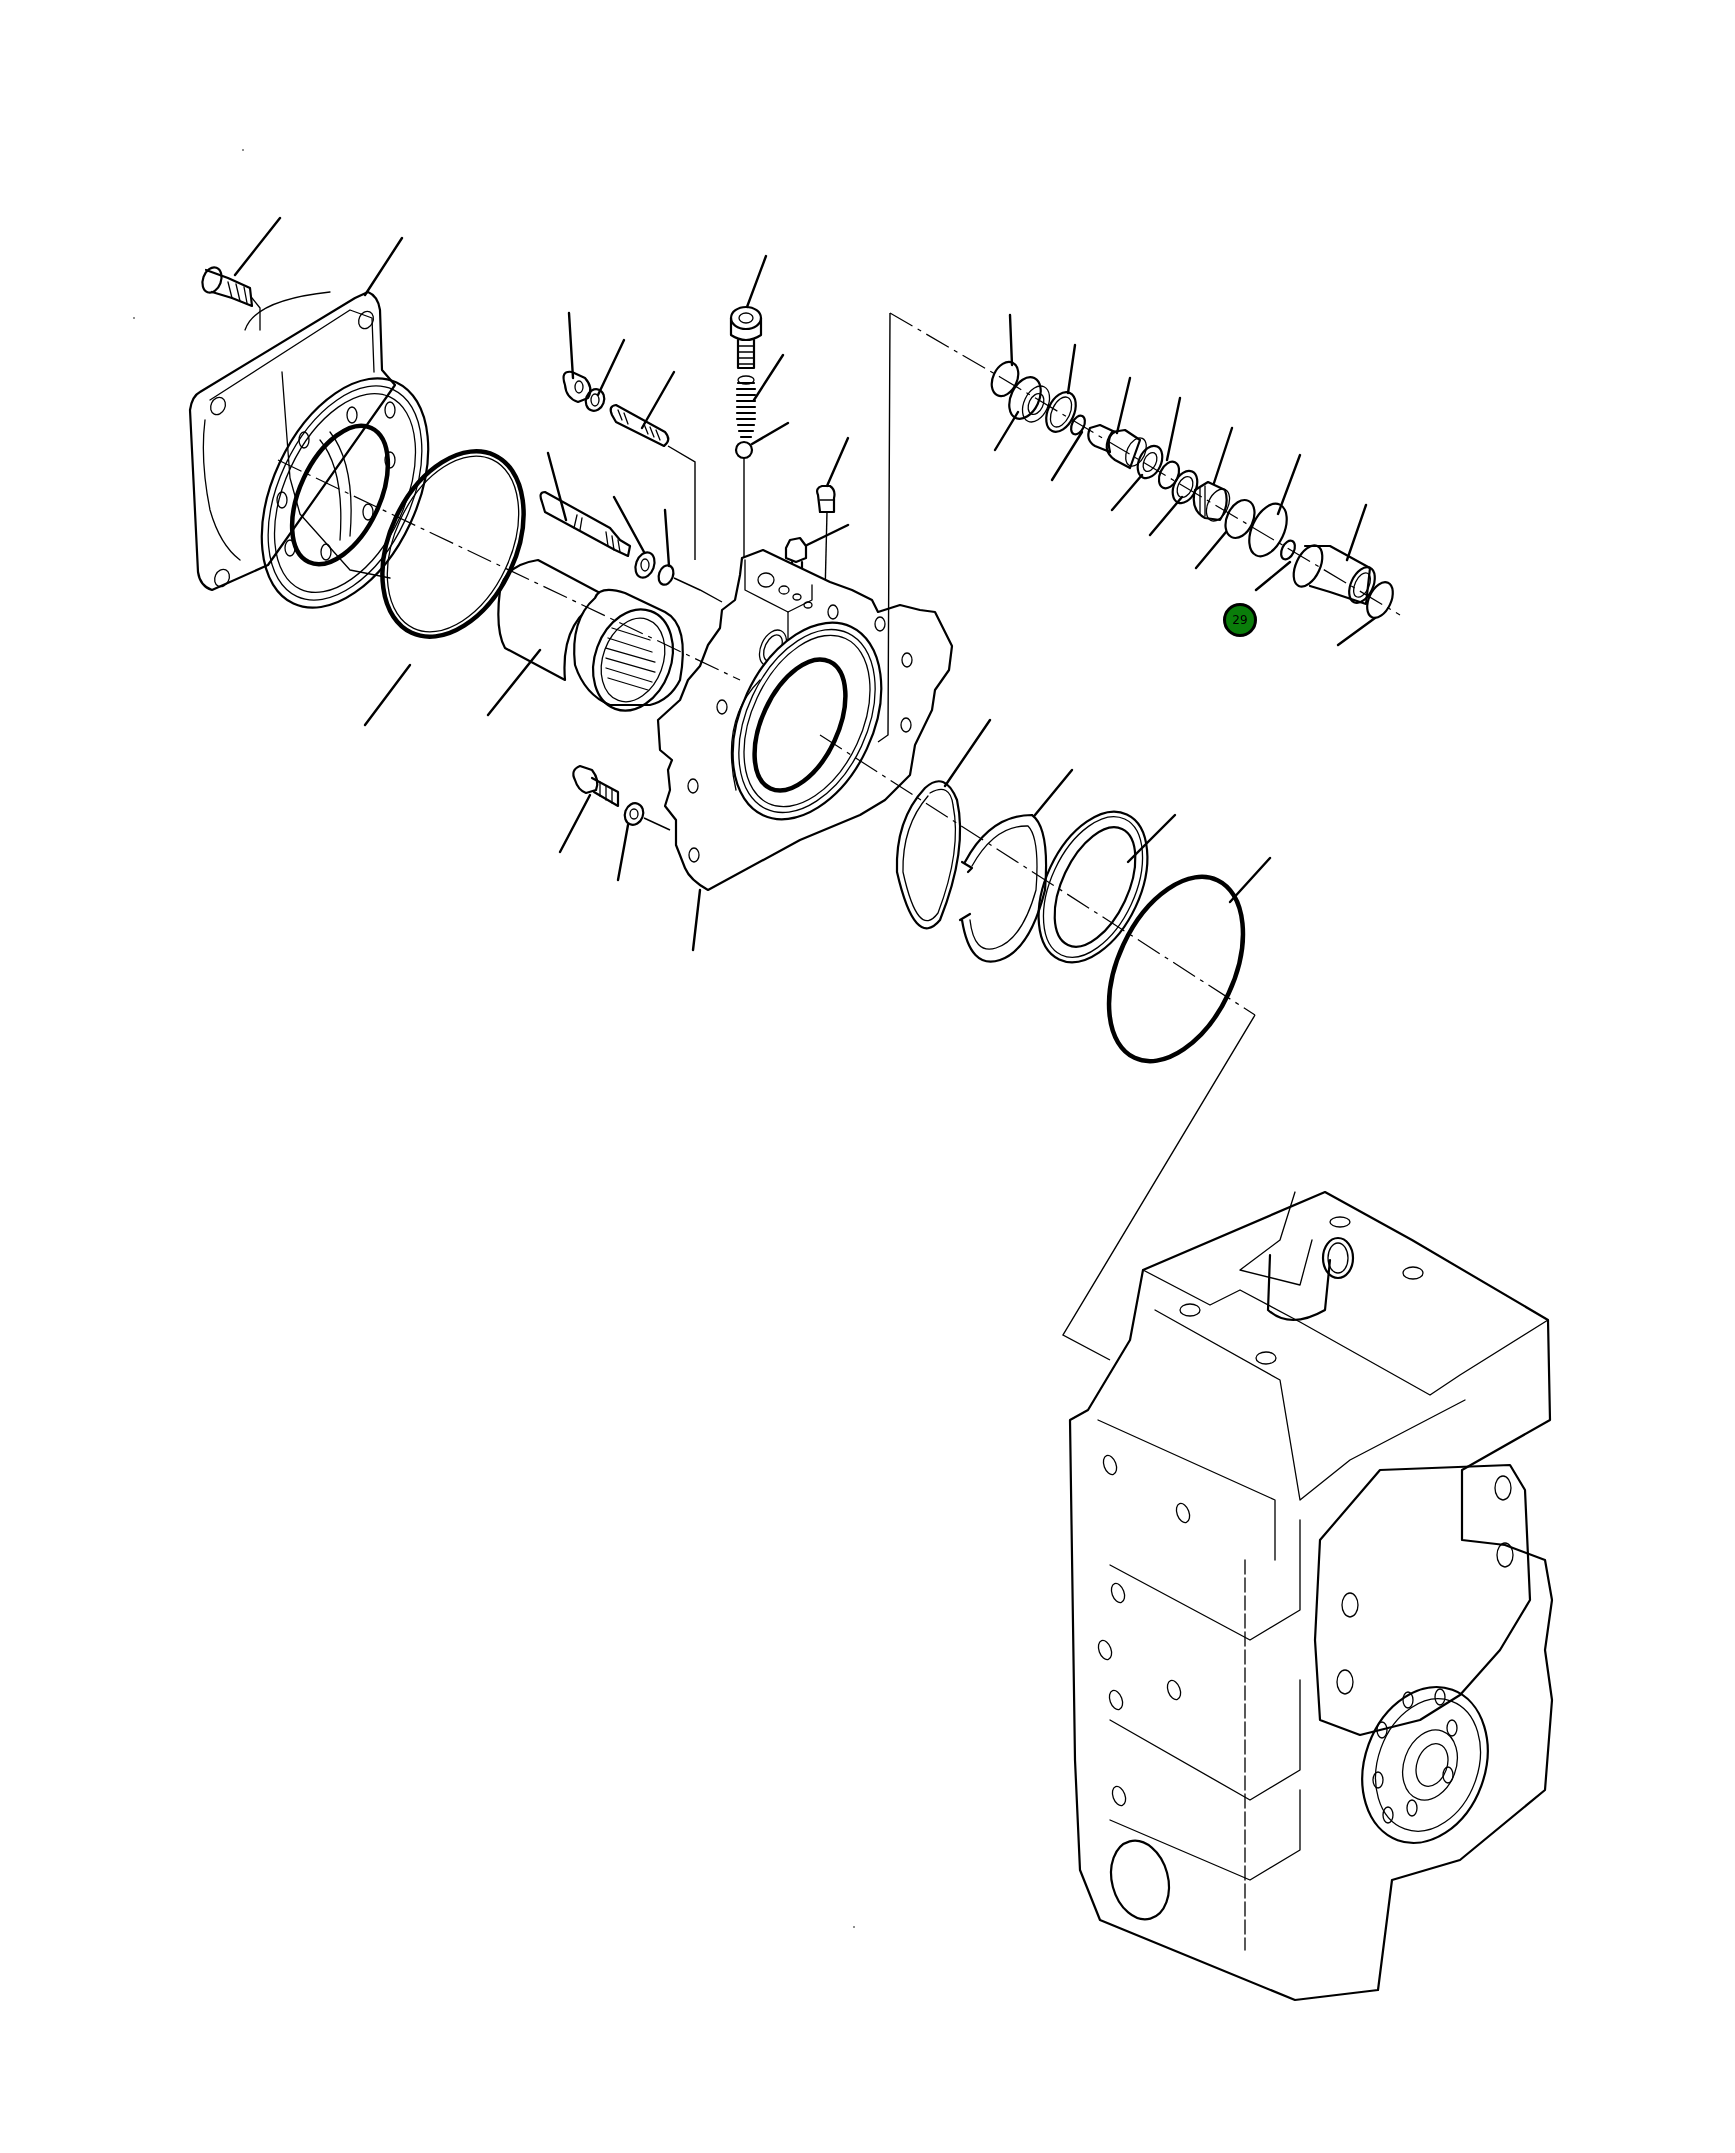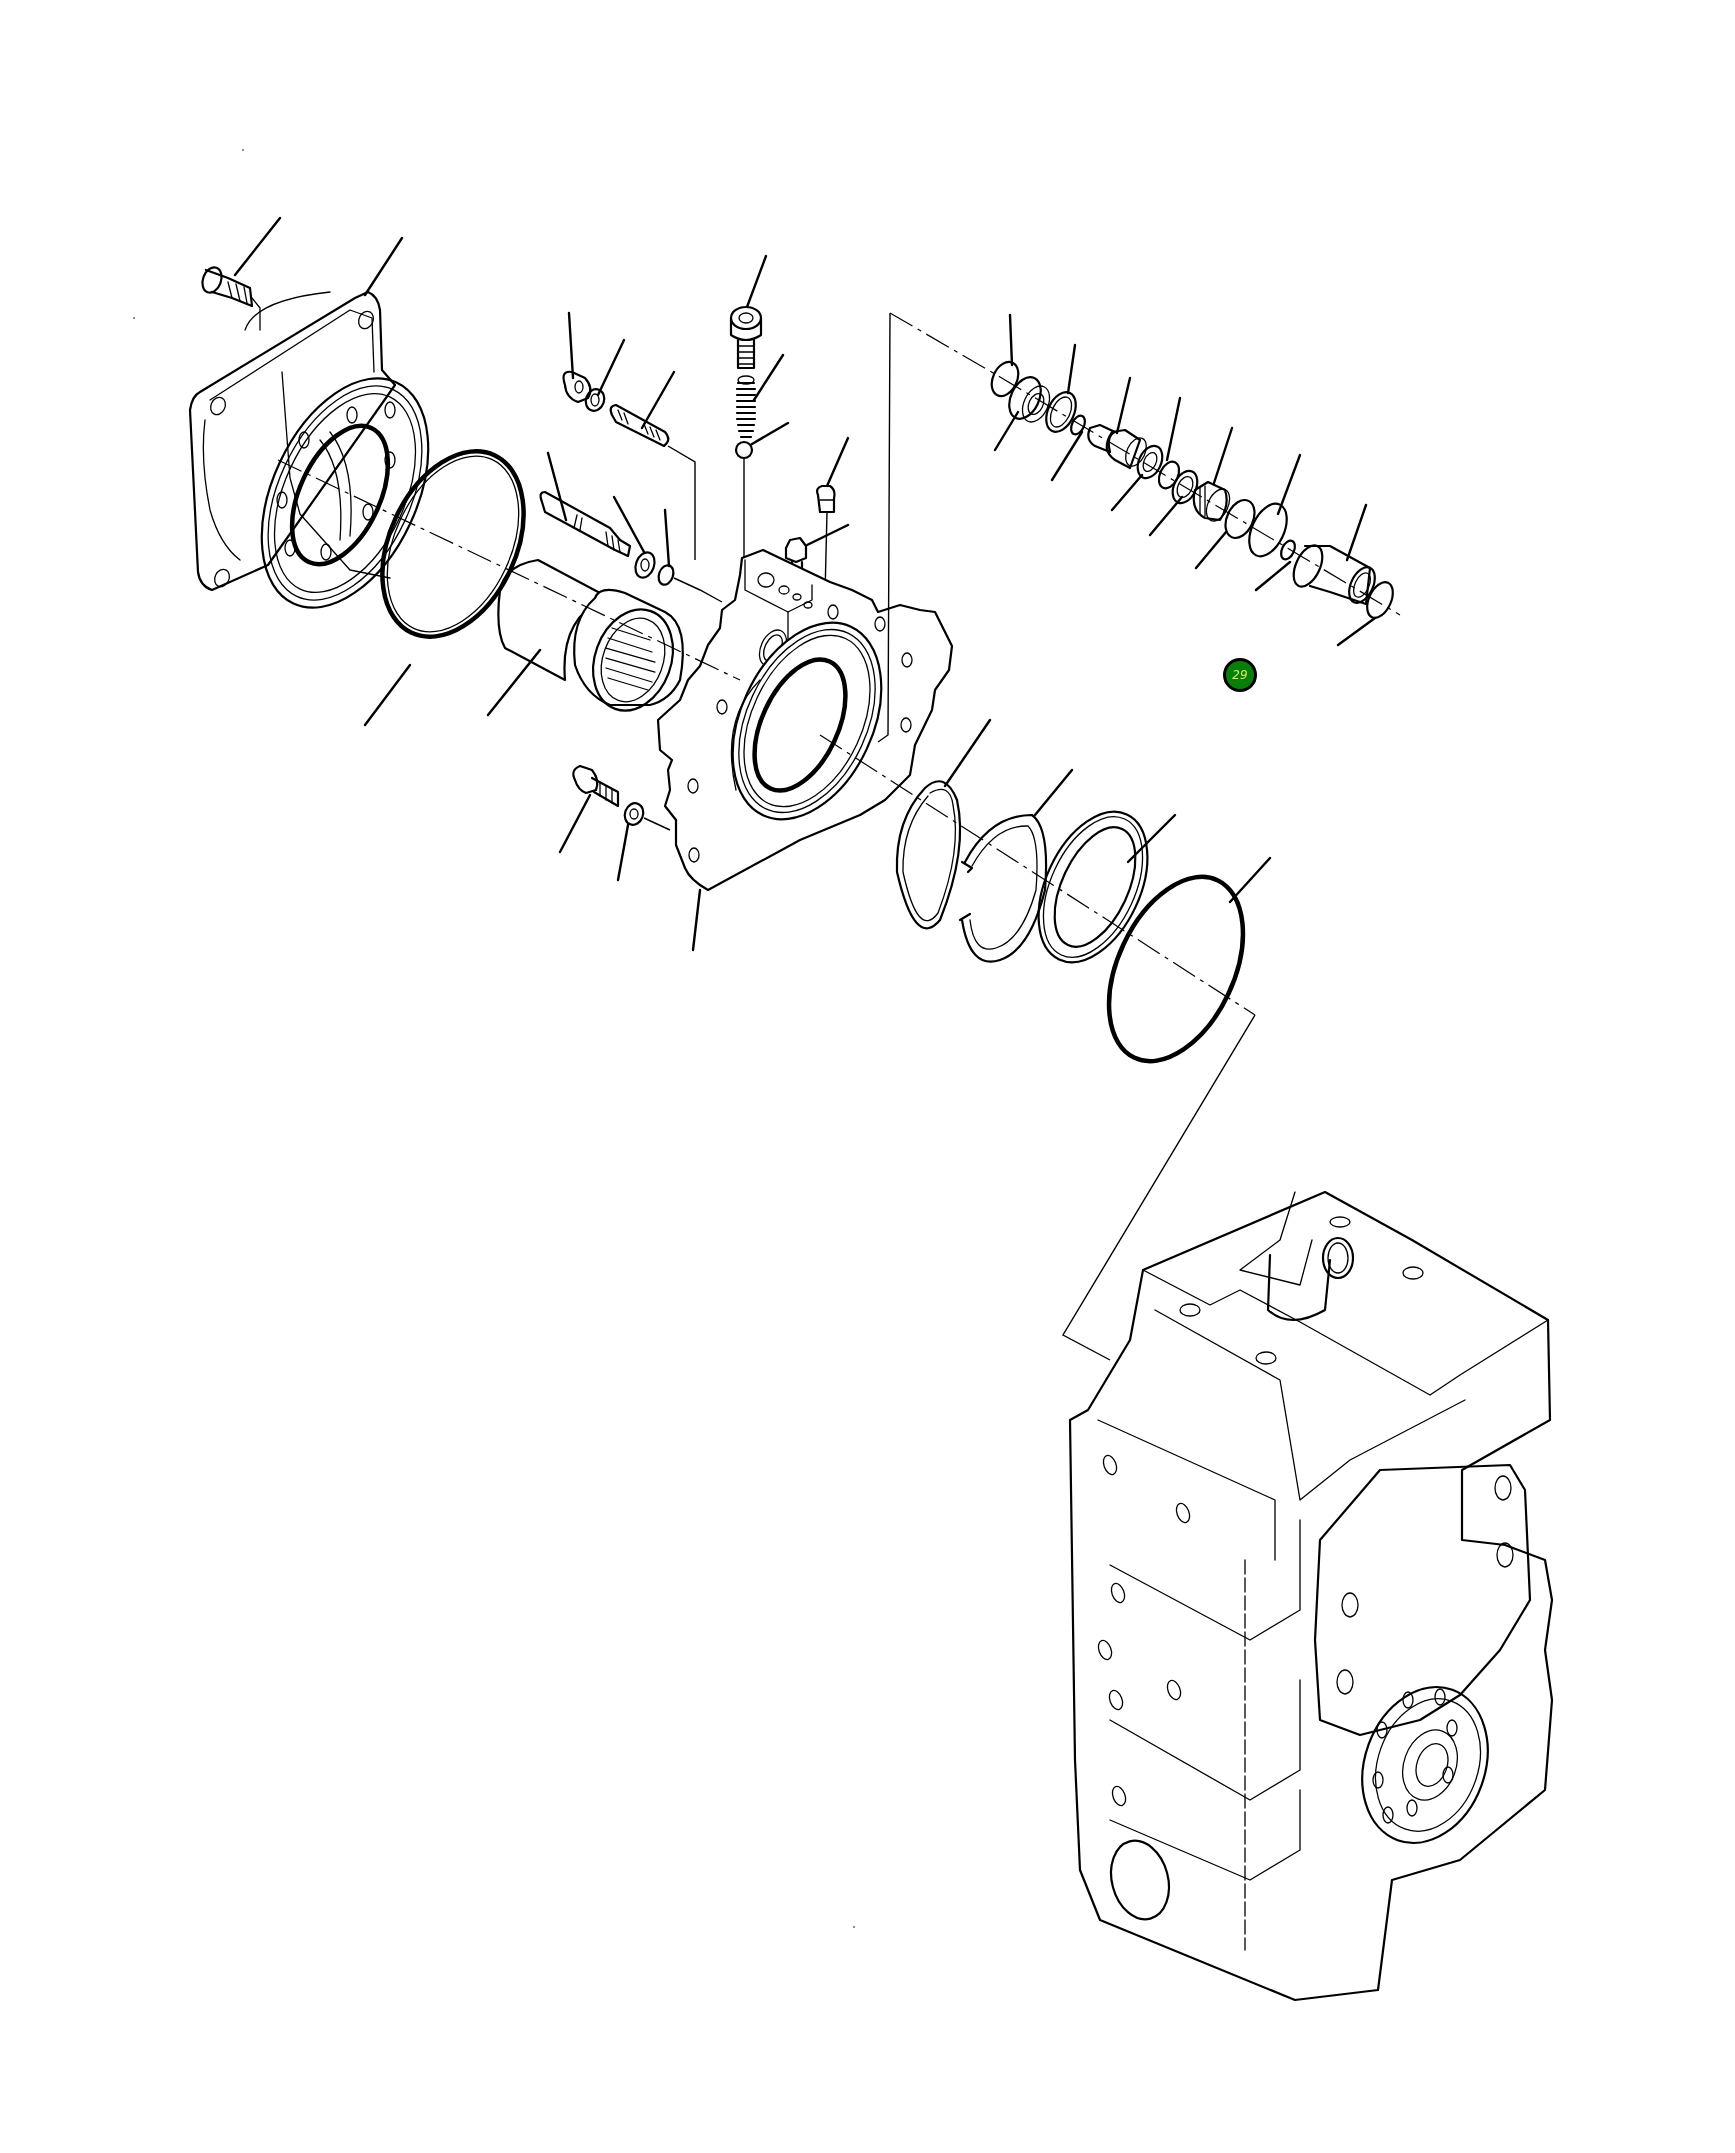--- a/index.html
+++ b/index.html
@@ -331,13 +331,13 @@
     <path class="ld" d="M1290 562 L1256 590"></path>
     <path class="ld" d="M1347 560 L1366 505"></path>
     <path class="ld" d="M1375 618 L1338 645"></path>
   </g>
 
   <circle cx="243" cy="150" r="0.8" fill="#000"></circle>
   <circle cx="134" cy="318" r="0.8" fill="#000"></circle>
   <circle cx="854" cy="1927" r="0.8" fill="#000"></circle>
 </svg>
 
-<div class="callout" id="callout-0" style="left: 1223px; top: 658px; background: rgb(10, 125, 10); color: #bef264; font-style: italic;">29</div>
+<div class="callout" id="callout-0" style="left: 1223px; top: 603px; background: rgb(10, 125, 10); color: #000000;">29</div>
 
 </body></html>

